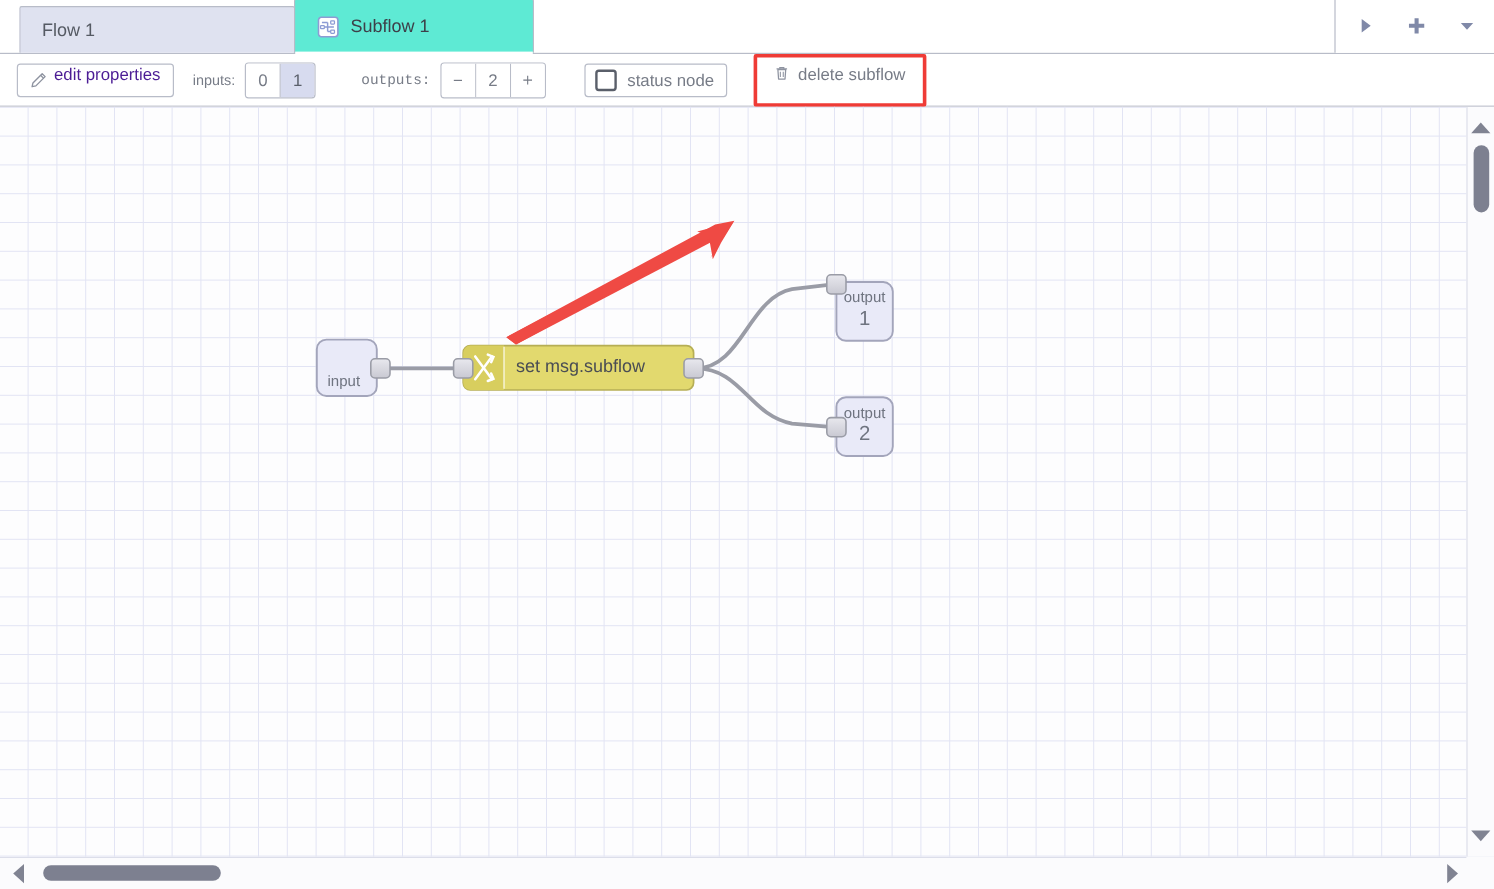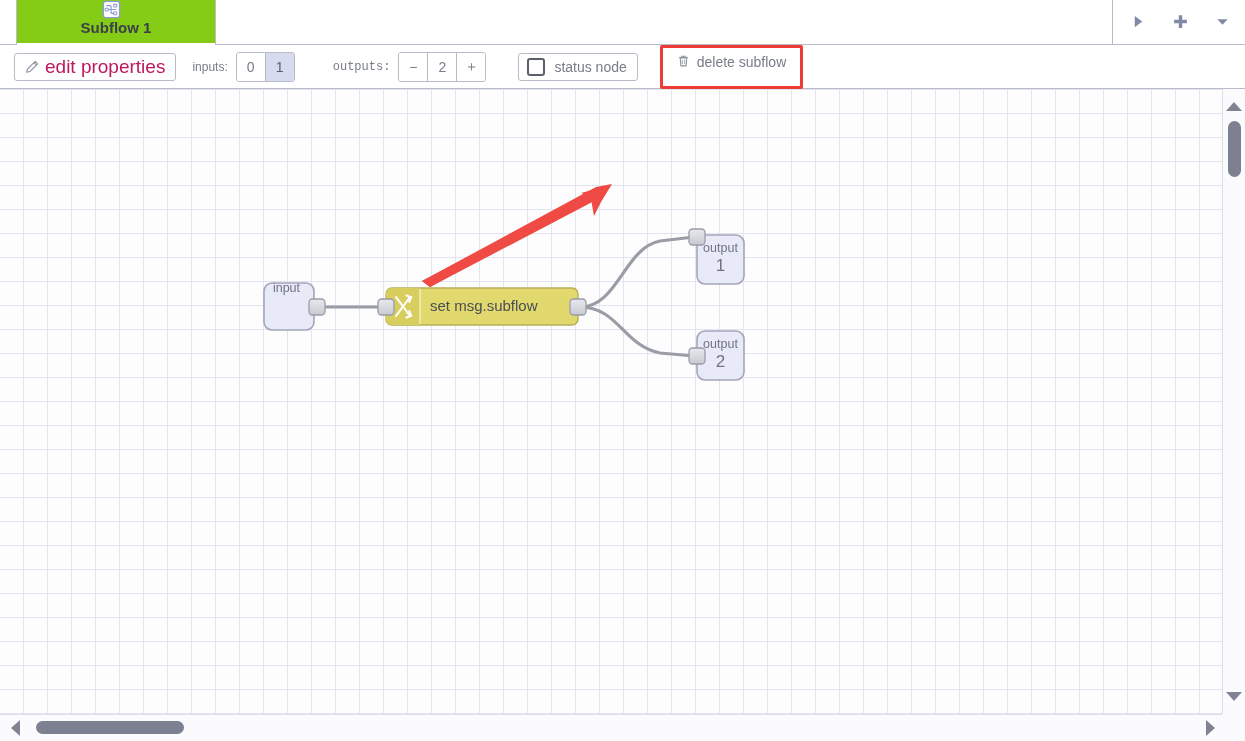--- a/index.html
+++ b/index.html
@@ -58,29 +58,28 @@
     cursor: pointer;
     user-select: none;
   }
   .tab.inactive {
     background: #dfe2f0;
     min-width: 230px;
     border-top-left-radius: 2px;
     border-top-right-radius: 2px;
   }
   .tab.active {
-    background: #84cc16;
-    font-weight: bold;
+    background: #5eead4;
+    font-weight: normal;
     color: #3d4049;
     height: 45px;
     min-width: 200px;
     border-top-left-radius: 2px;
     border-top-right-radius: 2px;
     z-index: 3;
-    flex-direction: column;
   }
   .tab.active::after {
     content: "";
     position: absolute;
     left: 0; right: 0; bottom: -1px;
     height: 2px;
     background: #ffffff;
   }
   .tab-icon {
     width: 19px;
@@ -123,27 +122,26 @@
     border-bottom: 1px solid #b8bcc8;
     display: flex;
     align-items: center;
     padding-left: 14px;
     gap: 0;
   }
   .tb-btn {
     height: 28px;
     box-sizing: border-box;
     display: inline-flex;
-    align-items: center;
     padding: 0 10px;
     border: 1px solid #b8bcc8;
     border-radius: 3px;
     background: #ffffff;
-    color: #be185d;
-    font-size: 19px;
+    color: #4c1d95;
+    font-size: 14px;
     cursor: pointer;
     white-space: nowrap;
     user-select: none;
   }
   .tb-btn .ic { margin-right: 6px; display: inline-flex; align-items: center; }
   .tb-label {
     color: #777c87;
     font-size: 12px;
     margin-left: 16px;
     margin-right: 8px;
@@ -347,20 +345,23 @@
   }
 </style>
 </head>
 <body>
 
 <div id="app">
 
   <div class="tabbar">
     <div class="tabs-strip">
 
+      <div class="tab inactive">
+        <span>Flow 1</span>
+      </div>
 
       <div class="tab active">
         <span class="tab-icon">
           <svg viewBox="0 0 20 20" width="19" height="19">
             <rect x="1.5" y="1.5" width="17" height="17" rx="2.5" ry="2.5" fill="#ffffff" stroke="#8d9cd4" stroke-width="1.4"></rect>
             <path d="M4.5 6 H9.5 M9.5 6 V10 M9.5 10 H15 M4.5 10 H9.5 M9.5 14 H15 M9.5 10 V14" fill="none" stroke="#8d9cd4" stroke-width="1.3"></path>
             <rect x="12.2" y="4.6" width="3.3" height="2.8" rx="0.6" fill="#ffffff" stroke="#8d9cd4" stroke-width="1.1"></rect>
             <rect x="3.3" y="8.7" width="3.3" height="2.8" rx="0.6" fill="#ffffff" stroke="#8d9cd4" stroke-width="1.1"></rect>
             <rect x="12.2" y="12.7" width="3.3" height="2.8" rx="0.6" fill="#ffffff" stroke="#8d9cd4" stroke-width="1.1"></rect>
           </svg>
@@ -485,21 +486,21 @@
         <rect x="689" y="259" width="16" height="16" rx="3.5" ry="3.5" fill="url(#portgrad)" stroke="#9a9ca6" stroke-width="1.3"></rect>
       </g>
 
       <g>
         <path d="M 422 192 L 592 103 L 598 110 L 430 198 Z" fill="#ef4a44"></path>
         <path d="M 611 96 L 581 104 L 600 111 L 592 126 Z" fill="#ef4a44"></path>
         <path d="M 422 192 L 596 98 L 612 95 L 601 113 L 594 127 L 591 110 L 430 198 Z" fill="#ef4a44"></path>
       </g>
     </svg>
 
-    <div class="node-text io-label" style="left:264px; top:192px; width:45px;">input</div>
+    <div class="node-text io-label" style="left:264px; top:222px; width:45px;">input</div>
 
     <div class="change-text" style="left:430px; top:208px;">set msg.subflow</div>
 
     <div class="node-text io-label" style="left:697px; top:152px; width:47px;">output</div>
     <div class="node-text io-num" style="left:697px; top:167px; width:47px;">1</div>
 
     <div class="node-text io-label" style="left:697px; top:248px; width:47px;">output</div>
     <div class="node-text io-num" style="left:697px; top:263px; width:47px;">2</div>
 
   </div>

